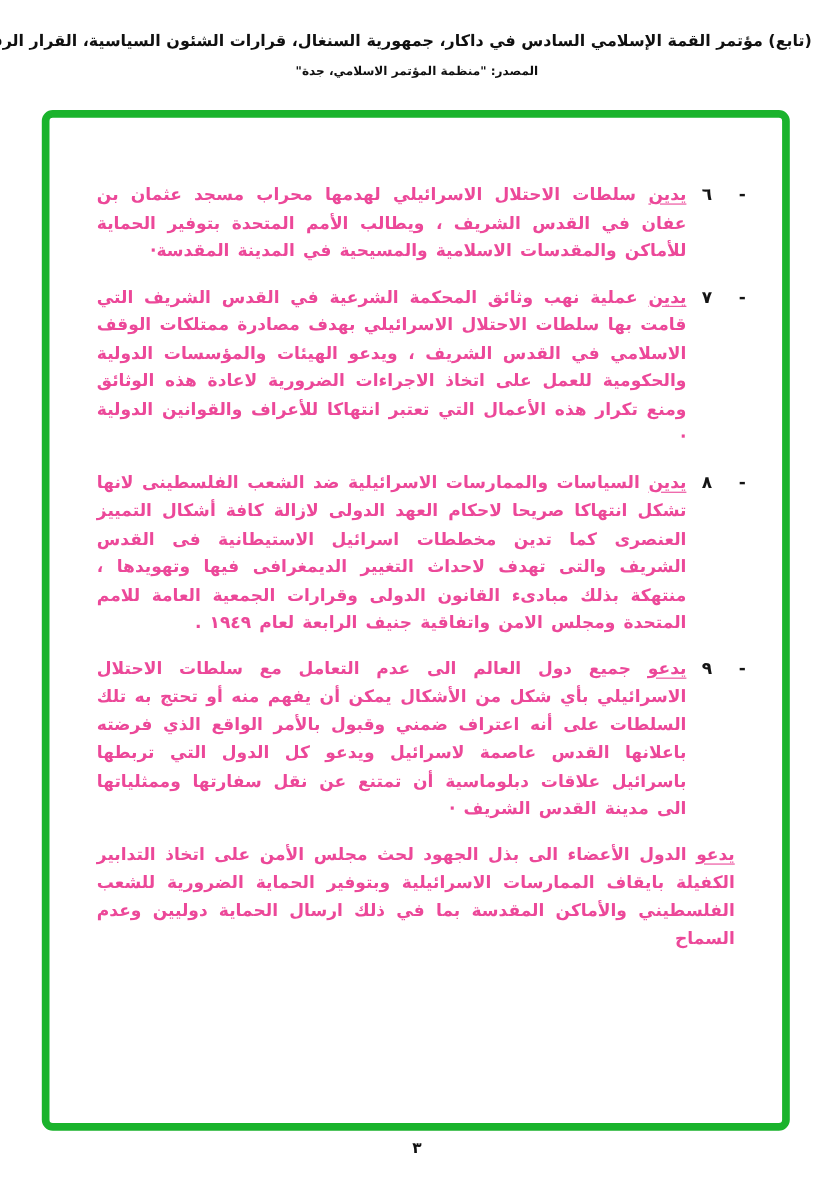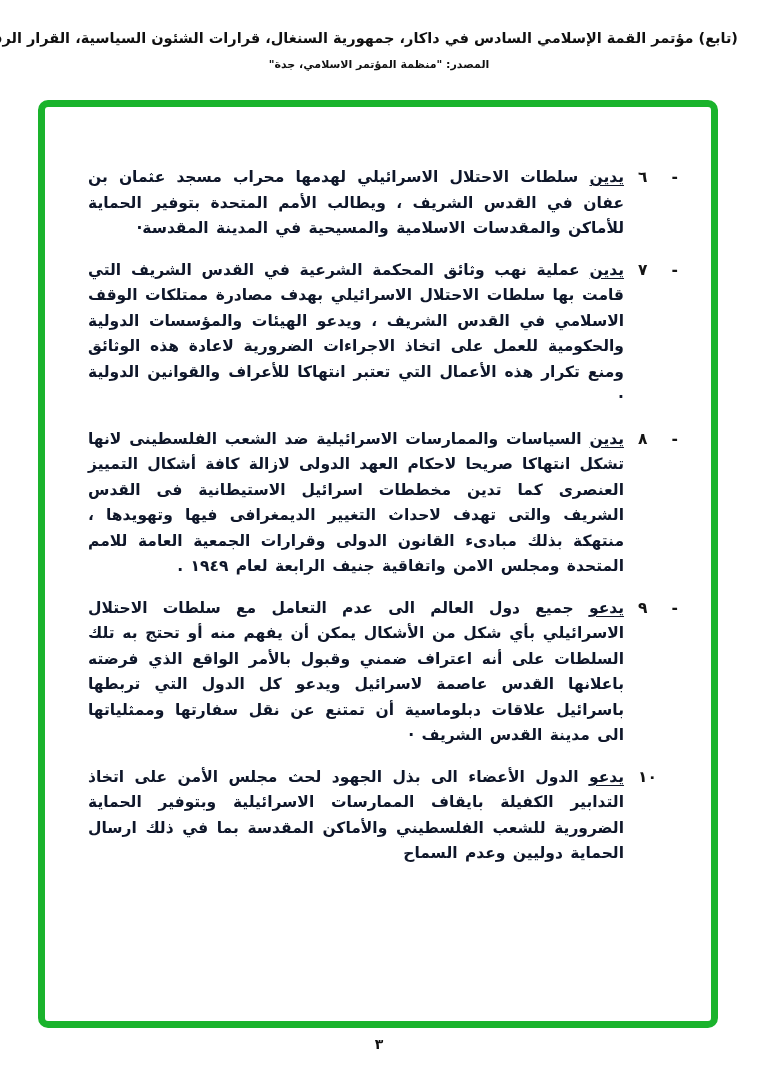--- a/index.html
+++ b/index.html
@@ -81,21 +81,21 @@
     box-sizing: border-box;
   }
   .item-text {
     flex: 1 1 auto;
     margin-right: 10px;
     font-size: 15.5px;
     font-weight: 700;
     line-height: 25.5px;
     text-align: justify;
     word-spacing: 2px;
-    color: #0f172a;
+    color: #ec4899;
   }
   .lead-word {
     text-decoration: underline;
     text-underline-offset: 3px;
   }
   
   .page-number {
     position: absolute;
     top: 1036px;
     left: 0;
@@ -161,24 +161,20 @@
       <span class="num">٩</span>
     </div>
     <div class="item-text">
       <span class="lead-word">يدعو</span>
       <span> </span>
       <span class="body-text">جميع دول العالم الى عدم التعامل مع سلطات الاحتلال الاسرائيلي بأي شكل من الأشكال يمكن أن يفهم منه أو تحتج به تلك السلطات على أنه اعتراف ضمني وقبول بالأمر الواقع الذي فرضته باعلانها القدس عاصمة لاسرائيل ويدعو كل الدول التي تربطها باسرائيل علاقات دبلوماسية أن تمتنع عن نقل سفارتها وممثلياتها الى مدينة القدس الشريف ·</span>
     </div>
   </div>
 
   <div class="item">
-    <div class="item-marker">
-      <span class="dash"></span>
-      <span class="num">١٠</span>
-    </div>
     <div class="item-text">
       <span class="lead-word">يدعو</span>
       <span> </span>
       <span class="body-text">الدول الأعضاء الى بذل الجهود لحث مجلس الأمن على اتخاذ التدابير الكفيلة بايقاف الممارسات الاسرائيلية وبتوفير الحماية الضرورية للشعب الفلسطيني والأماكن المقدسة بما في ذلك ارسال الحماية دوليين وعدم السماح</span>
     </div>
   </div>
 </div>
 
   <div class="page-number">٣</div>
 

